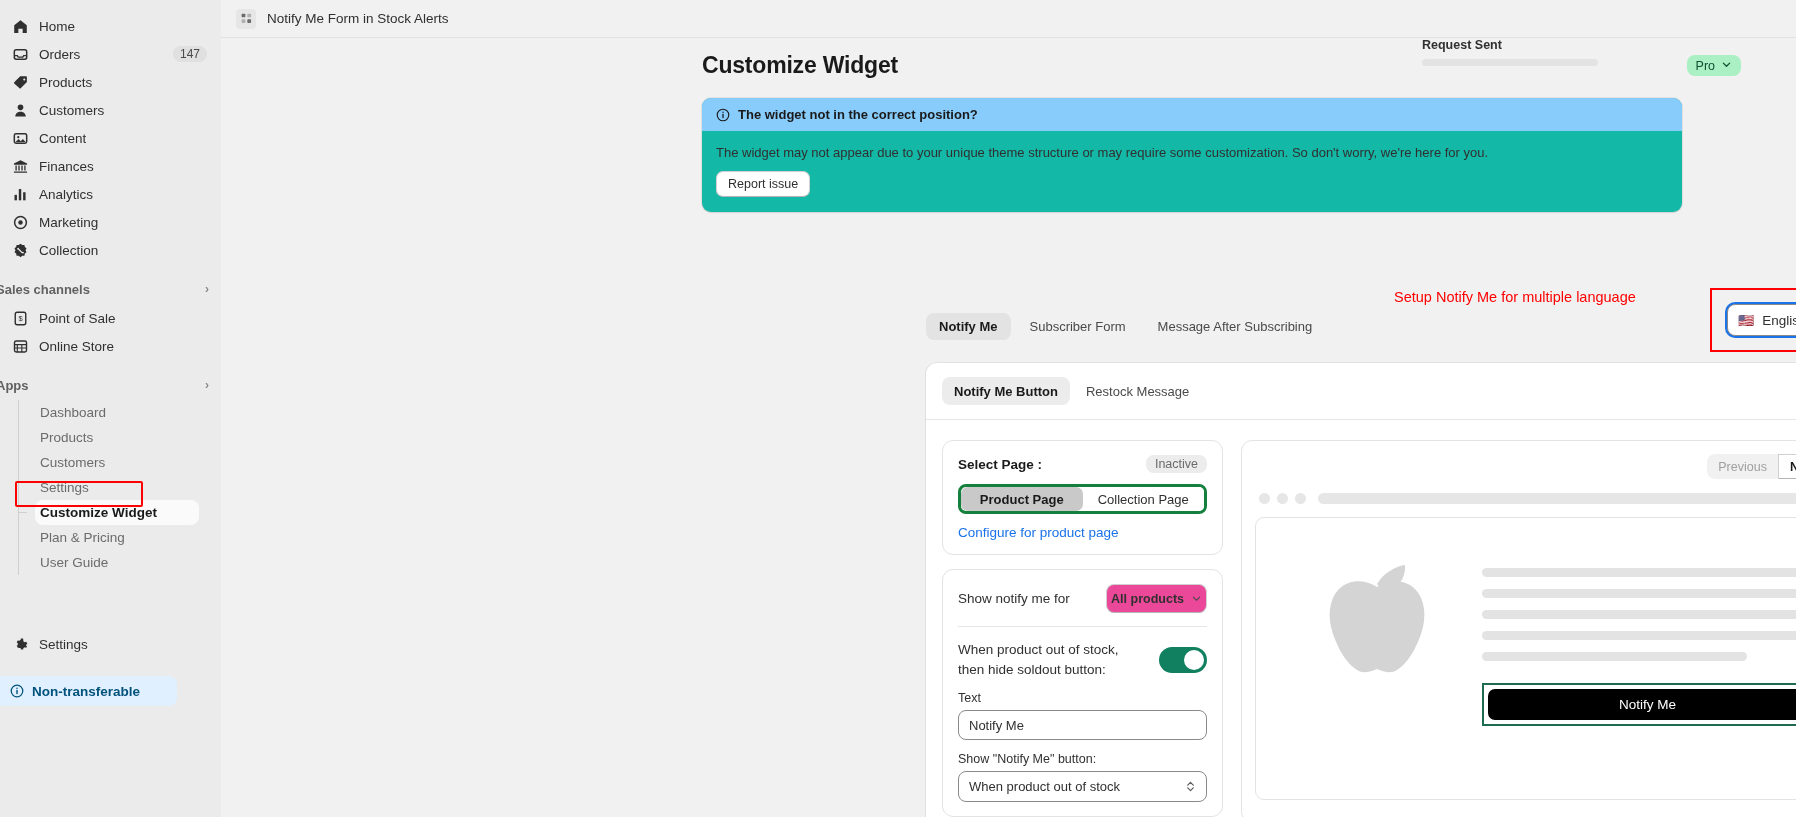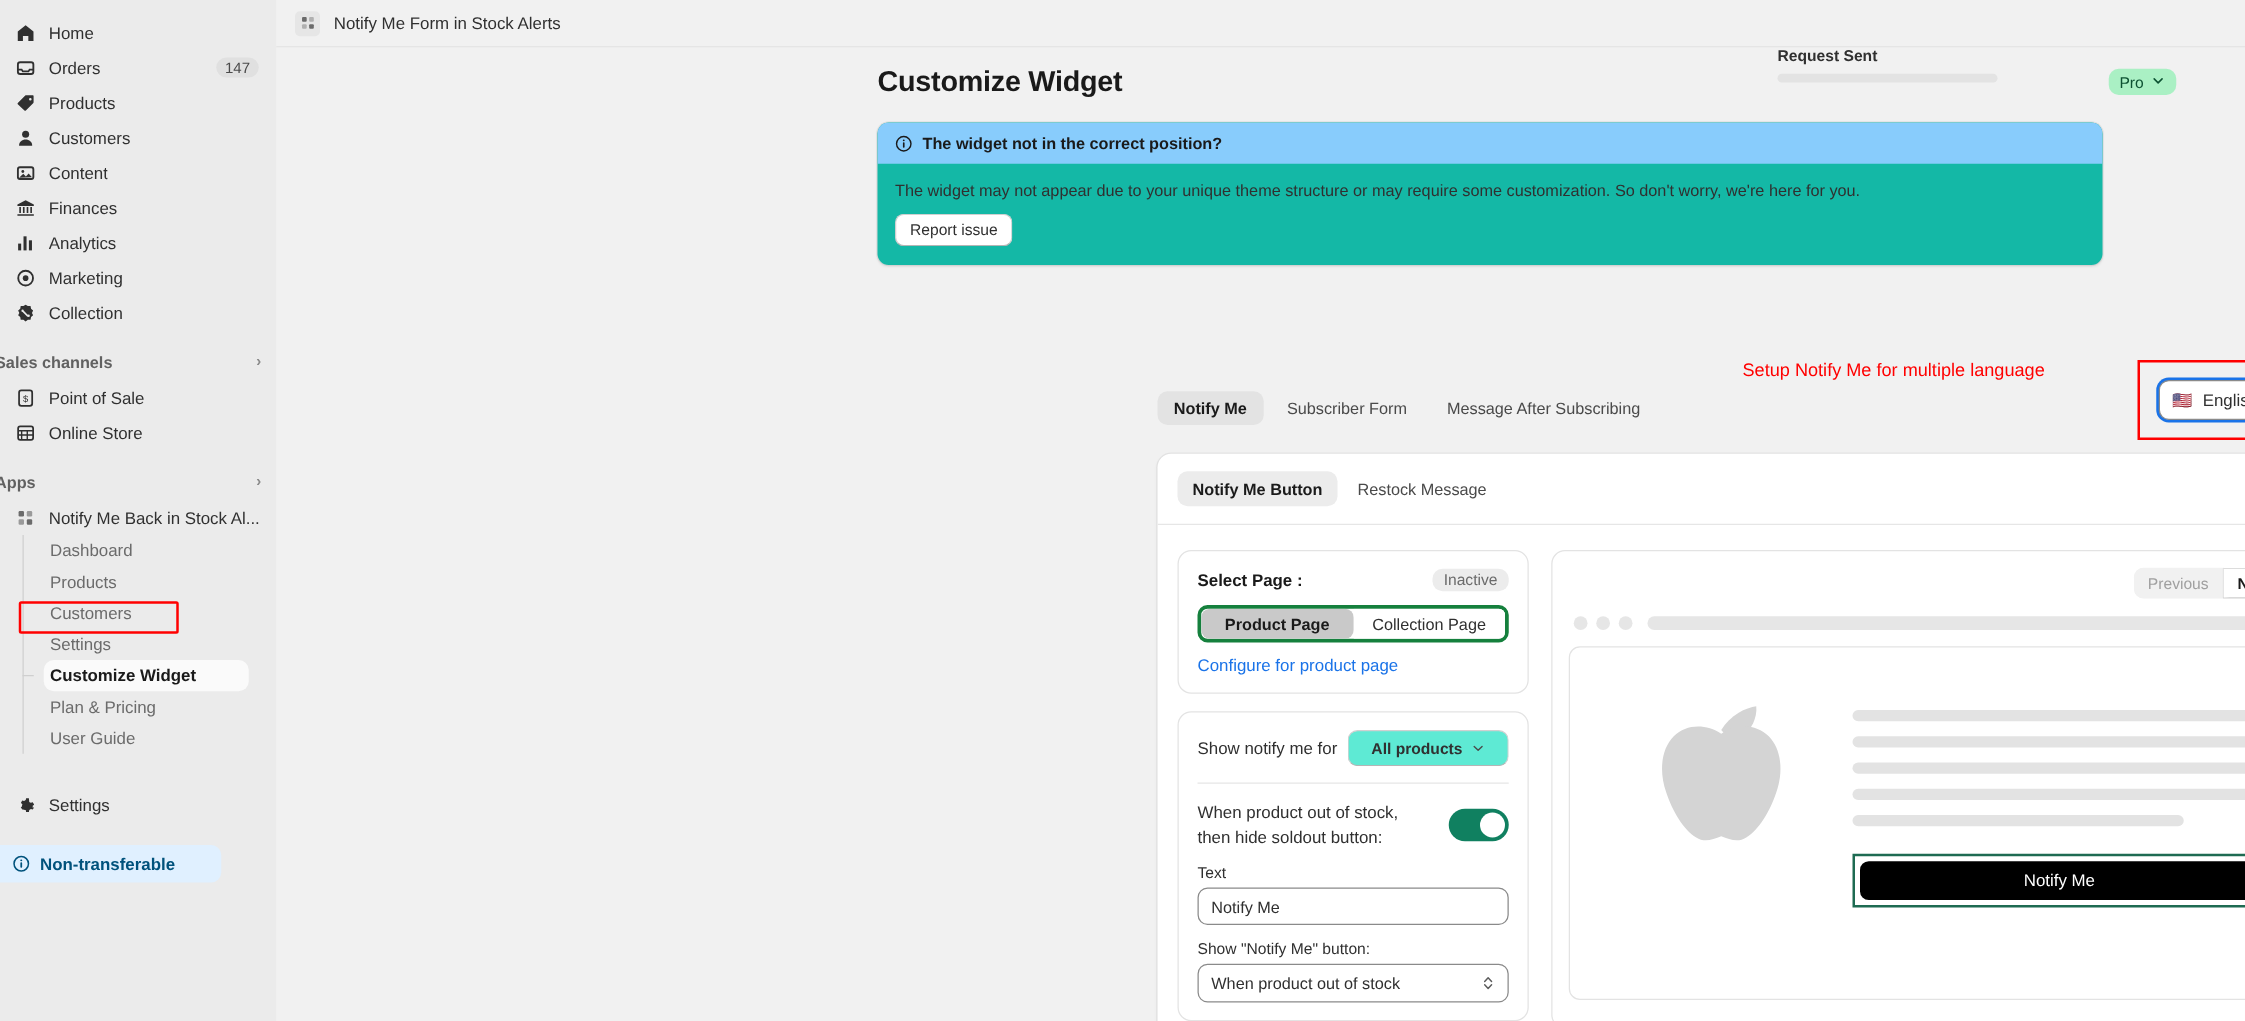--- a/index.html
+++ b/index.html
@@ -224,23 +224,23 @@
   }
   .seg.active { background: #c9c9c9; color: #1a1a1a; font-weight: 600; border-radius: 7px; }
   .link-blue {
     display: block; margin-top: 11px;
     font-size: 13.5px; color: #1a73e8; cursor: pointer;
   }
   .hr { height: 1px; background: #e6e6e6; margin: 13px 0; }
   .lbl-norm { font-size: 13.5px; color: #303030; }
   .dd-small {
     display: inline-flex; align-items: center; gap: 7px;
-    height: 29px; padding: 0 18px;
+    height: 29px; padding: 0 4px;
     border: 1px solid #d0d0d0; border-bottom-color: #b5b5b5;
-    border-radius: 8px; background: #5eead4;
+    border-radius: 8px; background: #ec4899;
     font-size: 12.5px; font-weight: 600; color: #303030; cursor: pointer;
   }
   .toggle {
     width: 48px; height: 26px; border-radius: 13px; background: #108060;
     position: relative; cursor: pointer; flex: 0 0 48px;
   }
   .toggle .knob {
     position: absolute; right: 3px; top: 3px;
     width: 20px; height: 20px; border-radius: 50%; background: #fff;
   }
@@ -406,31 +406,20 @@
           <rect x="1.6" y="2.2" width="12.8" height="11.6" rx="1.8" fill="none" stroke="#303030" stroke-width="1.5"></rect>
           <path d="M1.6 6h12.8M4.6 6v7.8M9.4 6v7.8M1.6 9.6h12.8" stroke="#303030" stroke-width="1.2" fill="none"></path>
         </svg>
     </span>
     <span class="label">Online Store</span>
   </div>
 
   <div class="nav-section">
     <span class="sec-label">Apps</span>
     <span class="chev">›</span>
-  </div>
-  <div class="nav-item">
-    <span class="ico">
-      <svg width="15" height="15" viewBox="0 0 16 16">
-          <rect x="2" y="2" width="4.6" height="4.6" rx="1" fill="#6b6b6b"></rect>
-          <rect x="9" y="2" width="4.6" height="4.6" rx="1" fill="#9a9a9a"></rect>
-          <rect x="2" y="9" width="4.6" height="4.6" rx="1" fill="#9a9a9a"></rect>
-          <rect x="9" y="9" width="4.6" height="4.6" rx="1" fill="#6b6b6b"></rect>
-        </svg>
-    </span>
-    <span class="label">Notify Me Back in Stock Al...</span>
   </div>
 
   <div class="app-sub">
     <div class="sub-item">
         <span>Dashboard</span>
       </div>
     <div class="sub-item">
         <span>Products</span>
       </div>
     <div class="sub-item">

